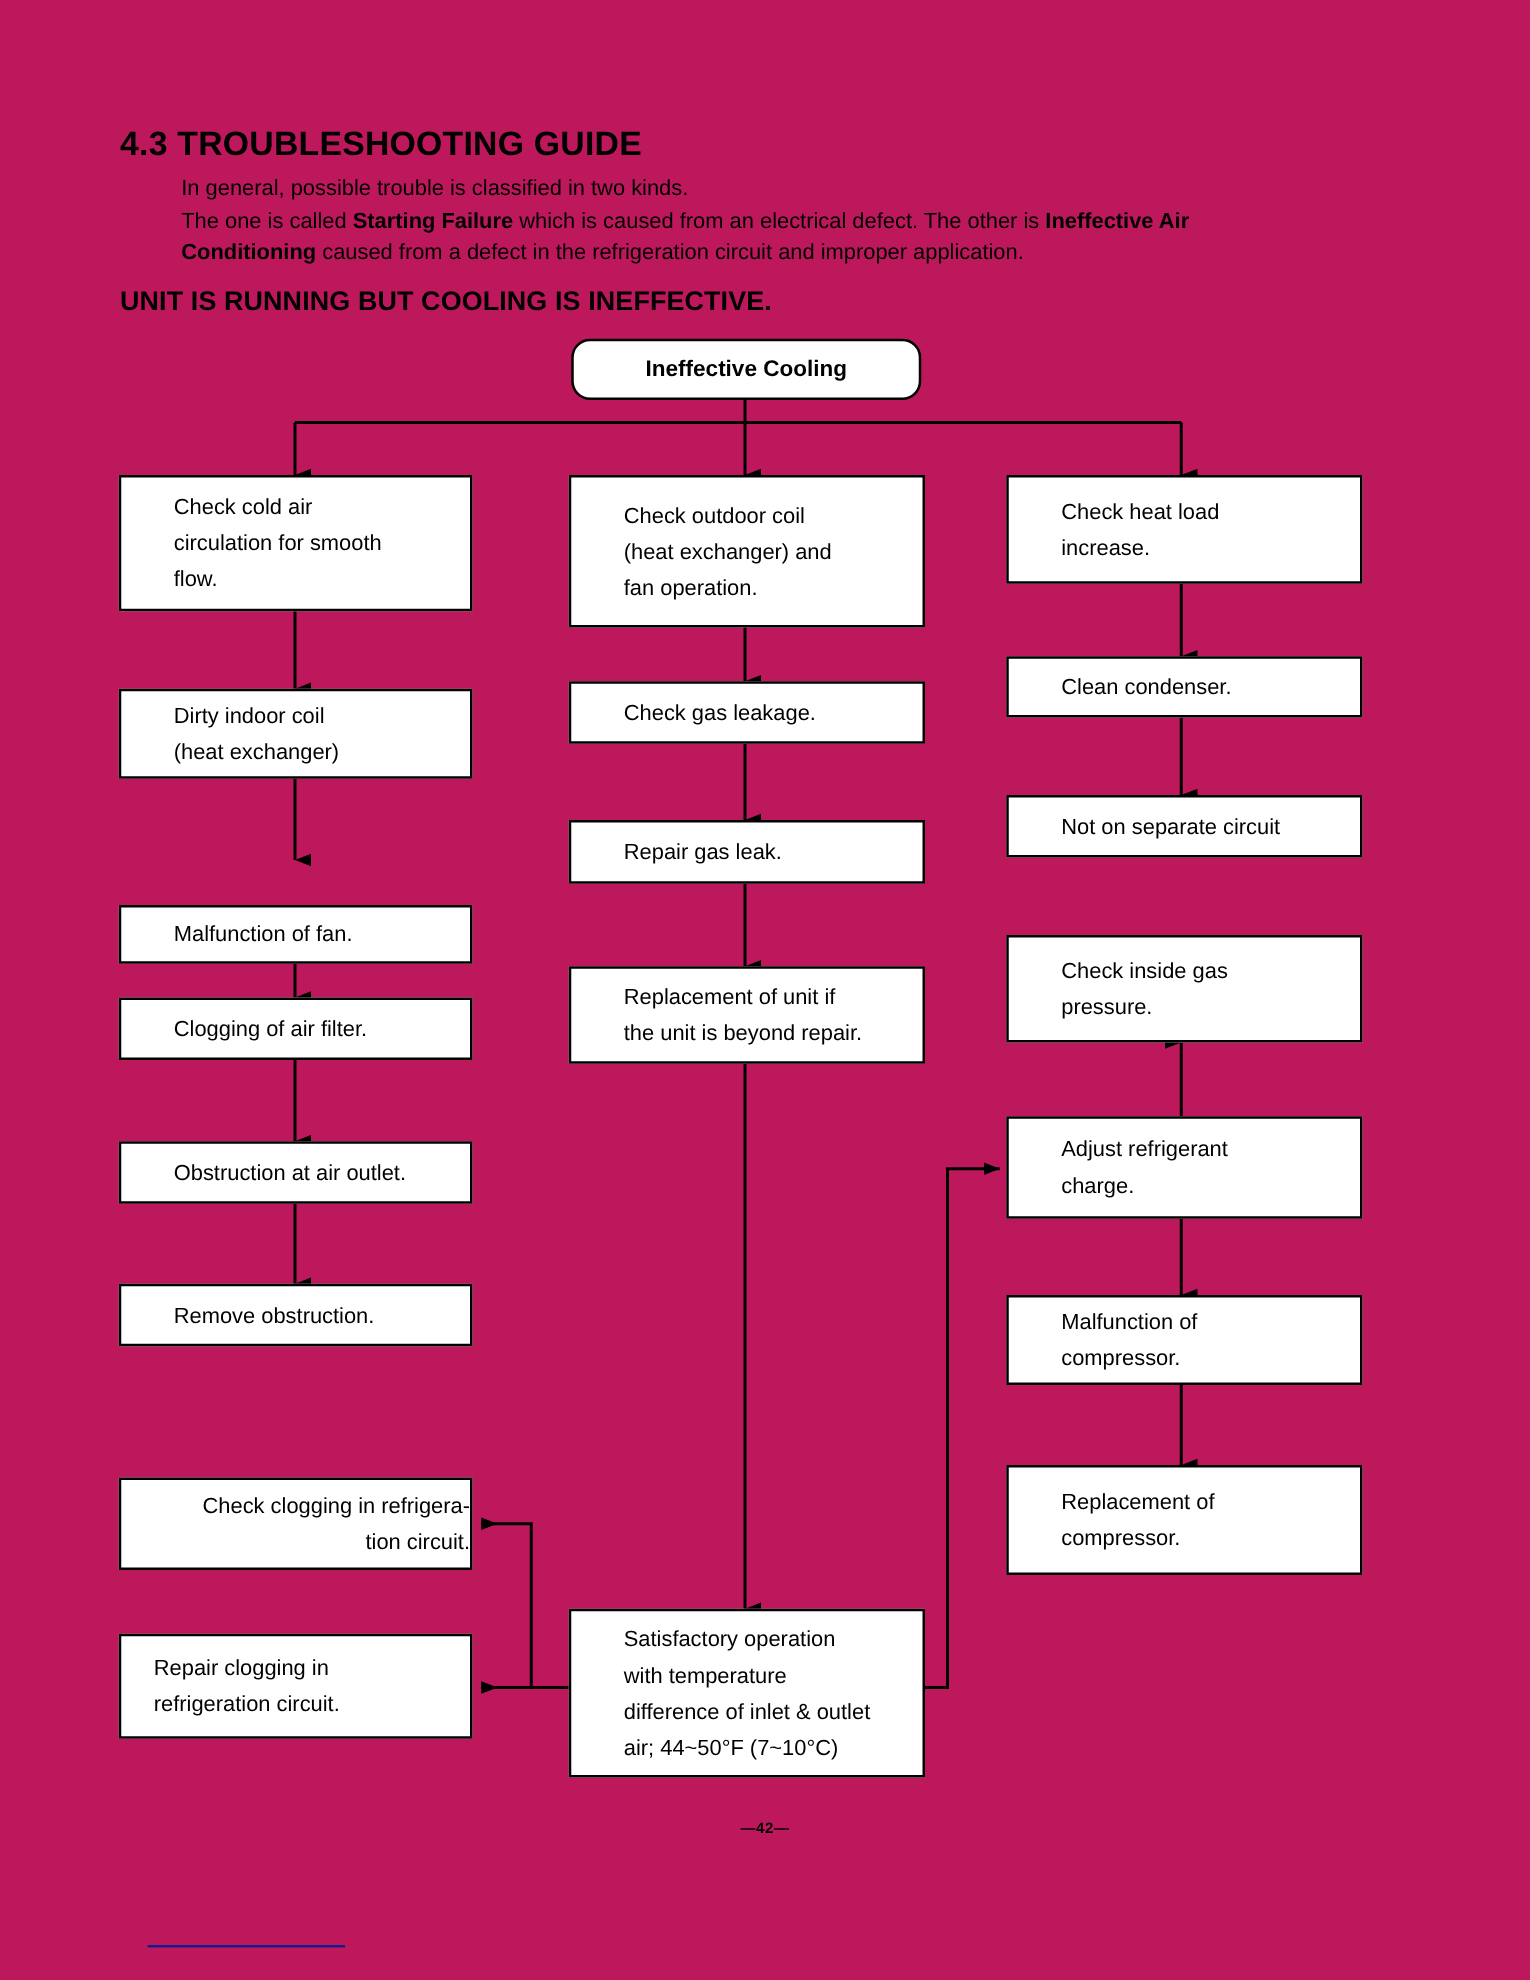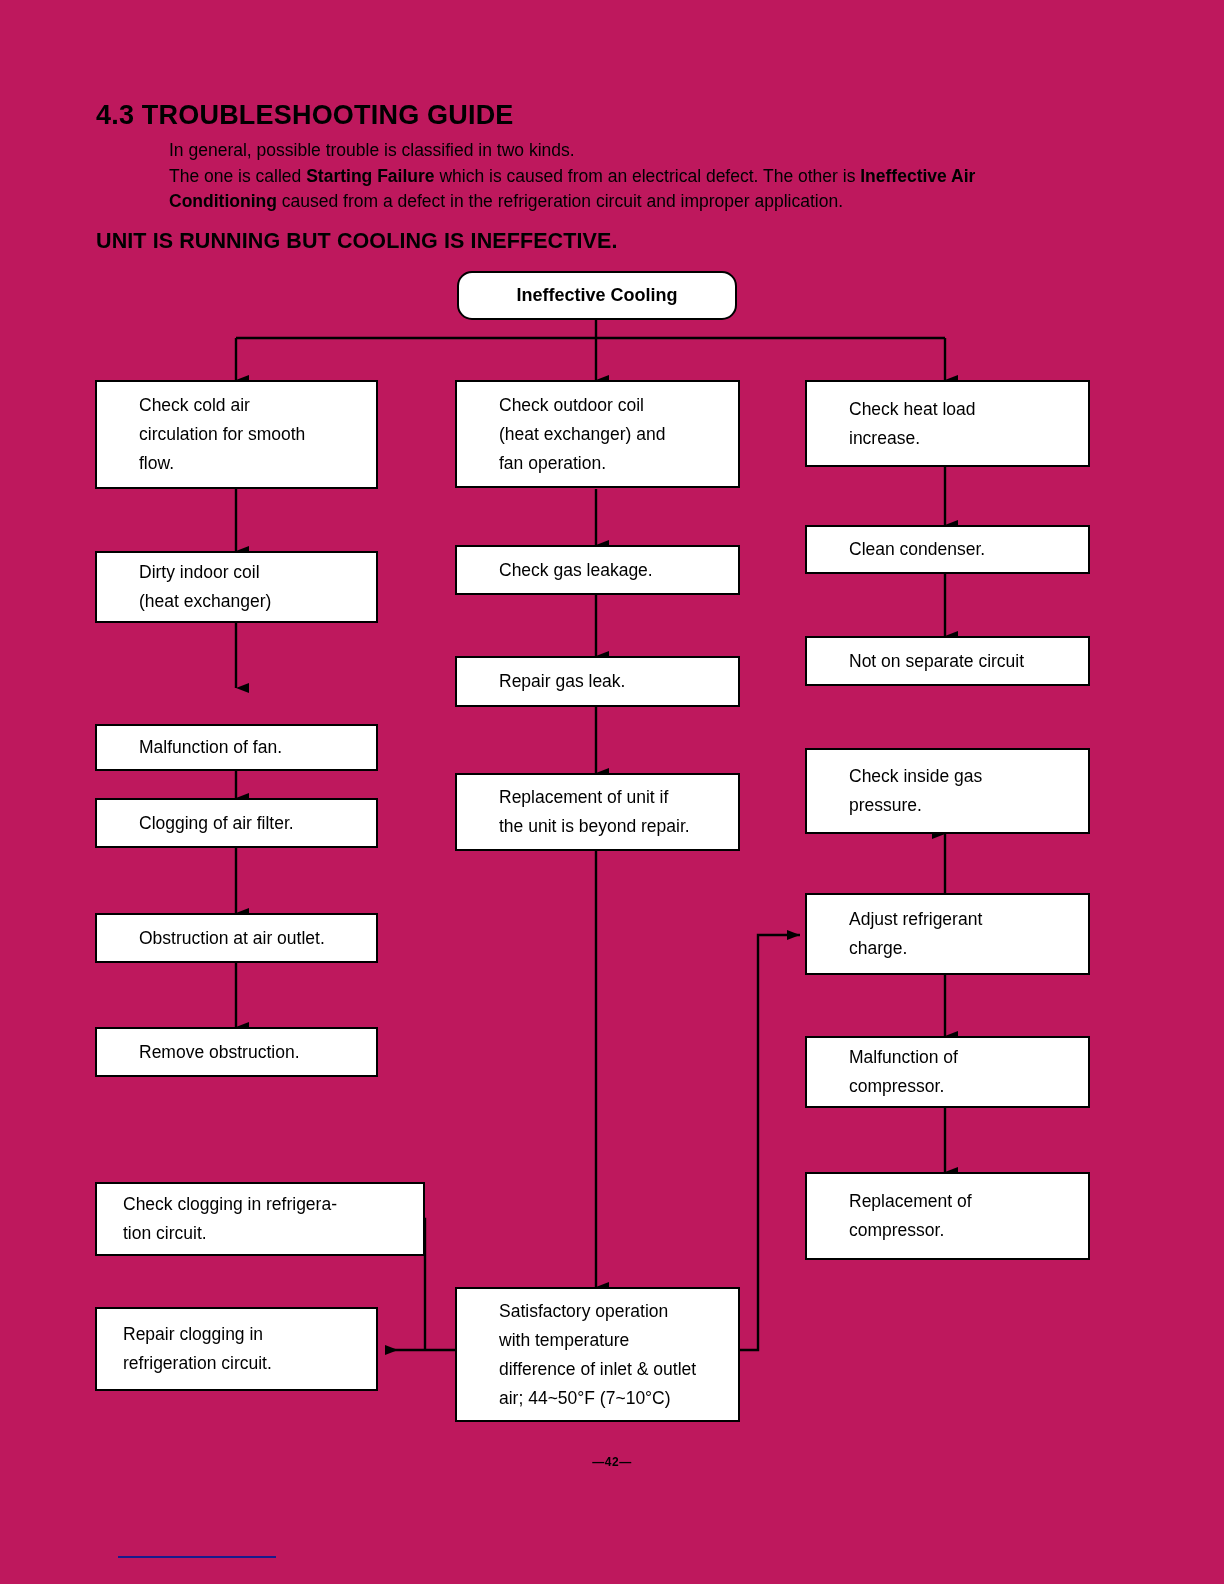--- a/index.html
+++ b/index.html
@@ -30,21 +30,20 @@
     letter-spacing: 0.2px;
     white-space: nowrap;
   }
   #intro {
     position: absolute;
     left: 145px;
     top: 138px;
     width: 935px;
     font-size: 17.5px;
     line-height: 25.5px;
-    margin-left: 24px;
   }
   #intro .ln { display: block; white-space: nowrap; }
   #intro b { font-weight: bold; }
   #section-title {
     position: absolute;
     left: 96px;
     top: 229px;
     font-size: 21.5px;
     font-weight: bold;
     letter-spacing: 0.1px;
@@ -203,21 +202,21 @@
     </div>
 
     <div class="node" style="left:95px; top:913px; width:283px; height:50px;">
       <span class="ln">Obstruction at air outlet.</span>
     </div>
 
     <div class="node" style="left:95px; top:1027px; width:283px; height:50px;">
       <span class="ln">Remove obstruction.</span>
     </div>
 
-    <div class="node" style="left:455px; top:380px; width:285px; height:108px;">
+    <div class="node" style="left:455px; top:380px; width:285px; height:122px;">
       <span class="ln">Check outdoor coil</span>
       <span class="ln">(heat exchanger) and</span>
       <span class="ln">fan operation.</span>
     </div>
 
     <div class="node" style="left:455px; top:545px; width:285px; height:50px;">
       <span class="ln">Check gas leakage.</span>
     </div>
 
     <div class="node" style="left:455px; top:656px; width:285px; height:51px;">
@@ -255,21 +254,21 @@
     <div class="node" style="left:805px; top:1036px; width:285px; height:72px;">
       <span class="ln">Malfunction of</span>
       <span class="ln">compressor.</span>
     </div>
 
     <div class="node" style="left:805px; top:1172px; width:285px; height:88px;">
       <span class="ln">Replacement of</span>
       <span class="ln">compressor.</span>
     </div>
 
-    <div class="node" style="left:95px; top:1182px; width:330px; height:74px; padding-left:26px;">
+    <div class="node" style="left:95px; top:1182px; width:283px; height:74px; padding-left:26px;align-items:flex-end;">
       <span class="ln">Check clogging in refrigera-</span>
       <span class="ln">tion circuit.</span>
     </div>
 
     <div class="node" style="left:95px; top:1307px; width:283px; height:84px; padding-left:26px;">
       <span class="ln">Repair clogging in</span>
       <span class="ln">refrigeration circuit.</span>
     </div>
 
     <div class="node" style="left:455px; top:1287px; width:285px; height:135px;">

